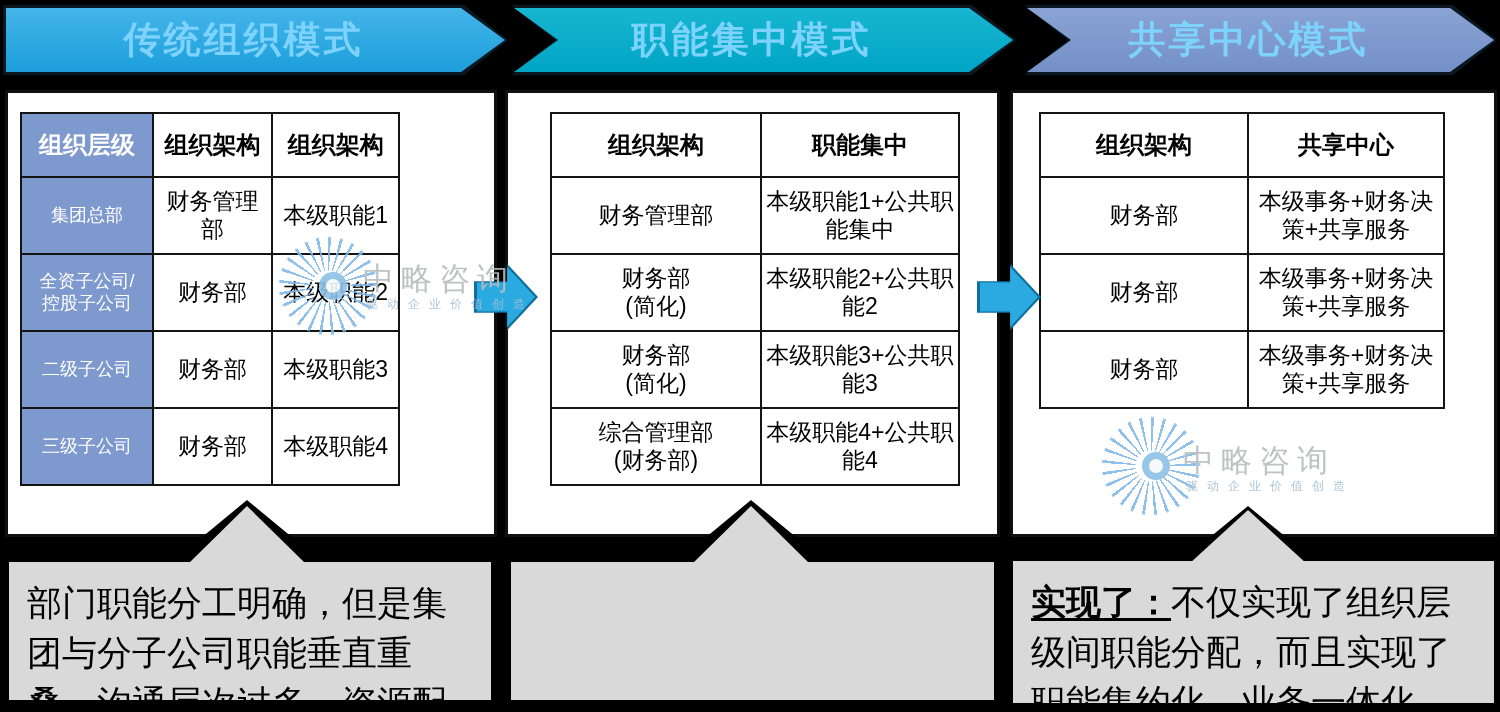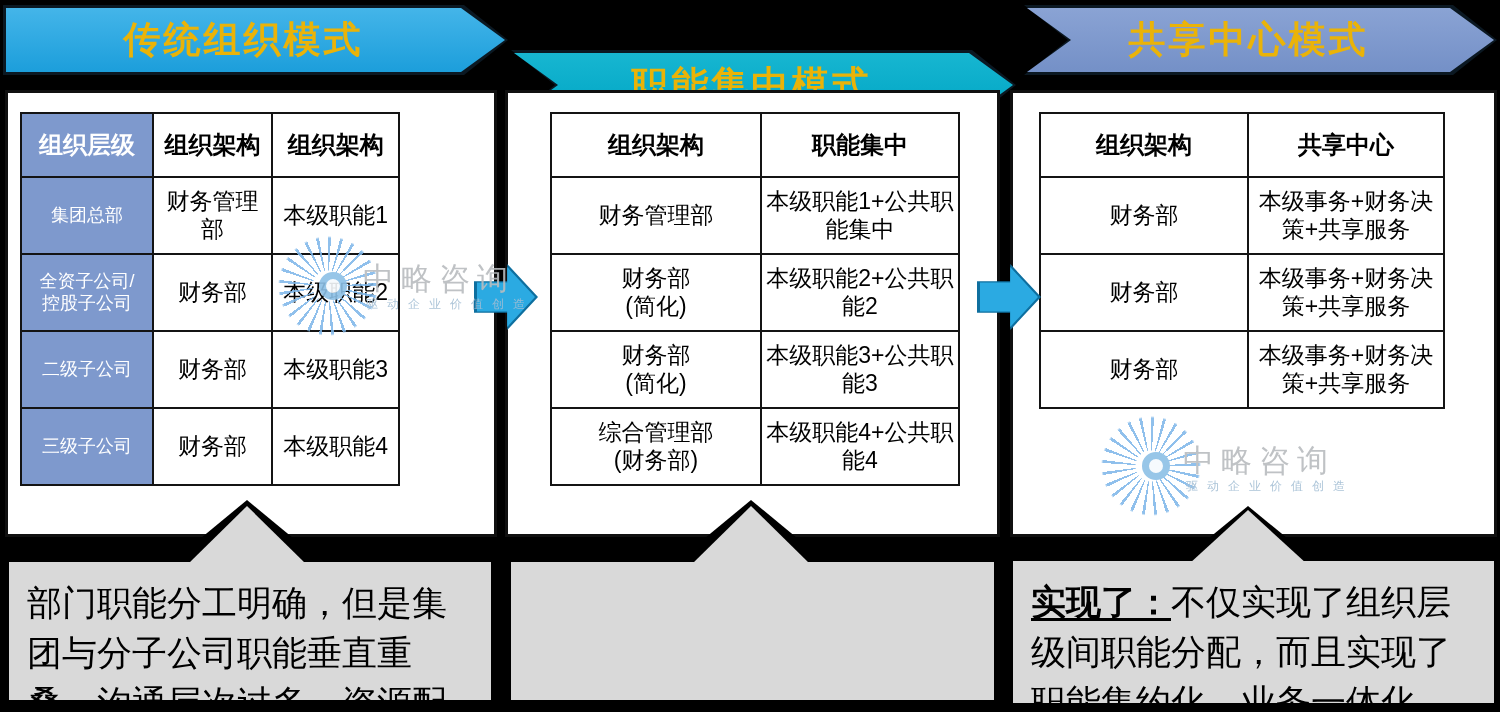--- a/index.html
+++ b/index.html
@@ -6,27 +6,27 @@
   body{font-family:"Liberation Sans","DejaVu Sans",sans-serif;}
   #stage{position:relative;width:1500px;height:712px;background:#000;border-radius:14px;overflow:hidden;}
 
   
   .banner{position:absolute;top:5px;height:70px;}
   .banner .outline{position:absolute;inset:0;background:#0b1822;}
   .banner .fill{position:absolute;inset:3px;}
   .clip-first{clip-path:polygon(0 0,calc(100% - 44px) 0,100% 50%,calc(100% - 44px) 100%,0 100%);}
   .clip-mid{clip-path:polygon(0 0,calc(100% - 44px) 0,100% 50%,calc(100% - 44px) 100%,0 100%,44px 50%);}
   #banner1{left:3px;width:505px;}
-  #banner2{left:511px;width:505px;margin-top:45px;}
+  #banner2{left:511px;width:505px;}
   #banner3{left:1024px;width:473px;}
   #banner1 .fill{background:linear-gradient(180deg,#44b5e9,#1c9edb);}
   #banner2 .fill{background:linear-gradient(180deg,#17b6d1,#00a5c4);}
   #banner3 .fill{background:linear-gradient(180deg,#8aa3d4,#7490c7);}
   .banner .label{position:absolute;inset:0 50px 0 26px;display:flex;align-items:center;justify-content:center;
-    color:#eab308;font-size:37px;font-weight:bold;letter-spacing:3px;}
+    color:#7dd3fc;font-size:37px;font-weight:bold;letter-spacing:3px;}
 
   
   .panel{position:absolute;top:90px;height:447px;background:#fff;border:3px solid #101010;box-sizing:border-box;}
   #panel1{left:5px;width:492px;}
   #panel2{left:505px;width:495px;}
   #panel3{left:1010px;width:487px;}
 
   
   table.grid{position:absolute;border-collapse:collapse;table-layout:fixed;background:#fff;}
   table.grid th,table.grid td{border:2px solid #141414;text-align:center;vertical-align:middle;

